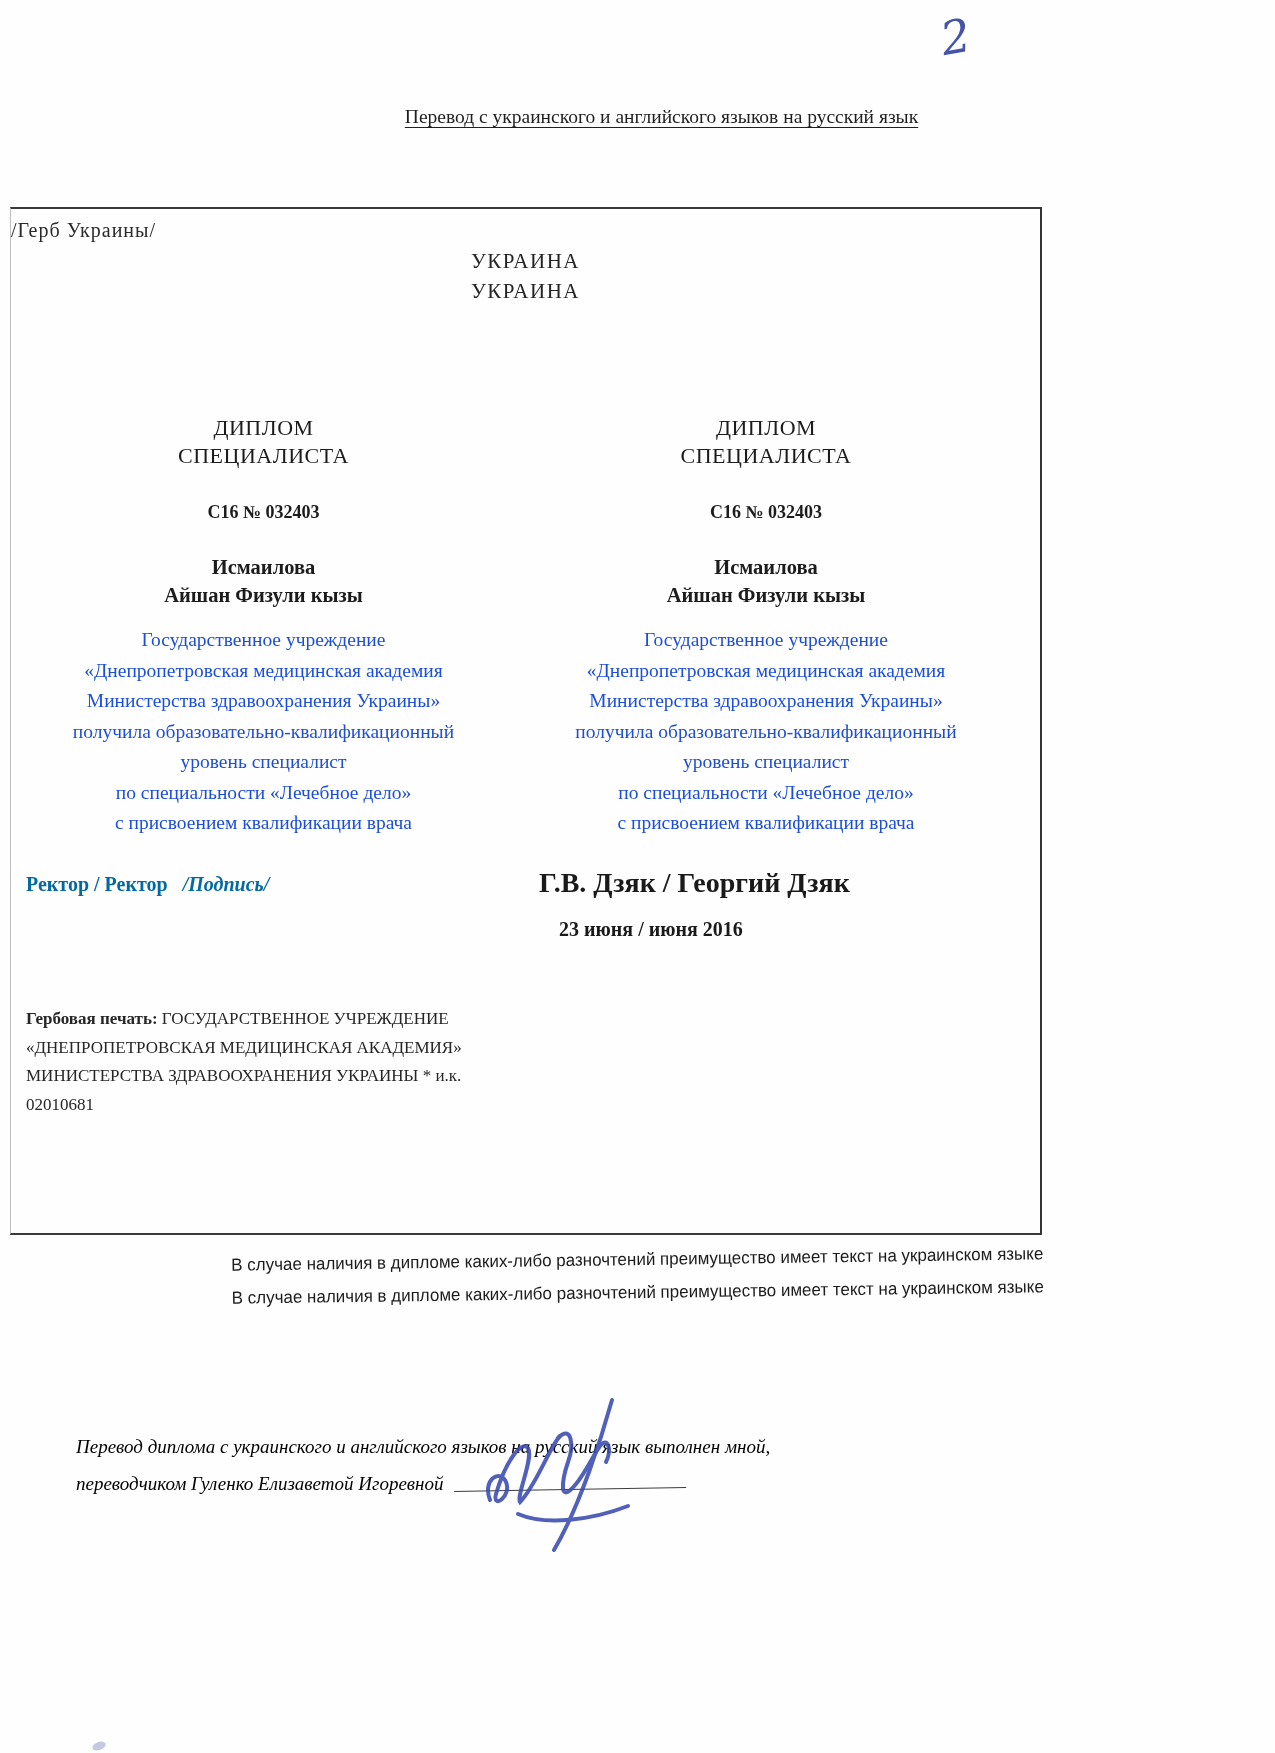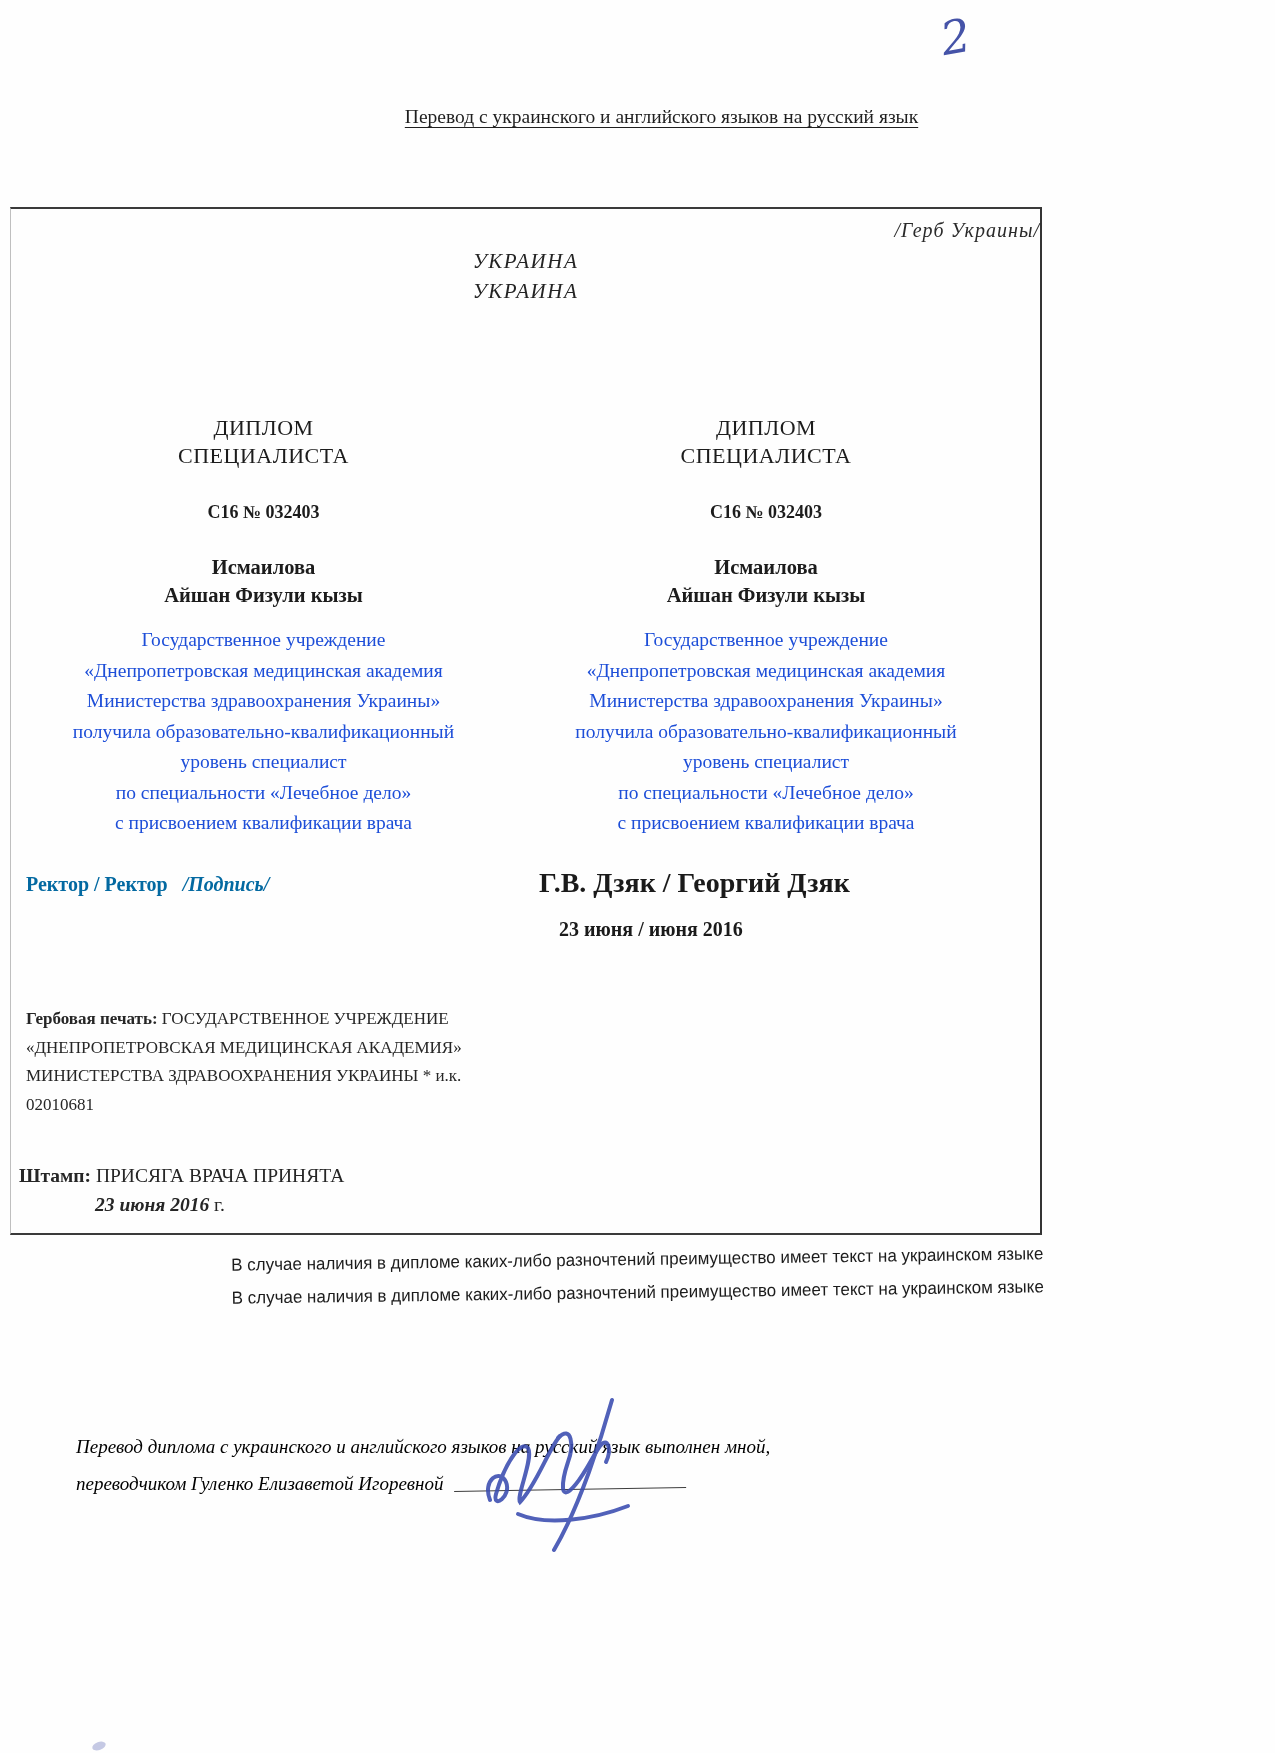--- a/index.html
+++ b/index.html
@@ -38,26 +38,26 @@
     width:1032px; height:1028px;
     border-top:2px solid #3a3a3a;
     border-right:2px solid #343434;
     border-bottom:2px solid #3a3a3a;
     border-left:1px solid #bfbfbf;
     box-sizing:border-box;
   }
 
   .arms-note {
     position:absolute; top:10px; left:0; width:100%;
-    text-align:right; font-style:italic; font-size:20px; color:#2a2a2a;
+    text-align:left; font-size:20px; color:#2a2a2a;
     letter-spacing:1px;
   }
   .country-1, .country-2 {
     position:absolute; left:0; width:100%;
-    text-align:center; font-size:21px; letter-spacing:1.5px; color:#242424;font-style:italic;
+    text-align:center; font-size:21px; letter-spacing:1.5px; color:#242424;
   }
   .country-1 { top:40px; }
   .country-2 { top:70px; }
 
   .cols {
     position:absolute; top:205px; left:0; width:100%;
     display:flex;
   }
   .col { text-align:center; }
   .col-left  { width:505px; }
@@ -196,30 +196,20 @@
     </div>
 
     <div class="dziak-line">Г.В. Дзяк / Георгий Дзяк</div>
     <div class="date-line">23 июня / июня 2016</div>
 
     <div class="seal-block">
       <span class="b">Гербовая печать:</span>
       <span>ГОСУДАРСТВЕННОЕ УЧРЕЖДЕНИЕ «ДНЕПРОПЕТРОВСКАЯ МЕДИЦИНСКАЯ АКАДЕМИЯ» МИНИСТЕРСТВА ЗДРАВООХРАНЕНИЯ УКРАИНЫ * и.к. 02010681</span>
     </div>
 
-    <div class="stamp-block">
-      <div>
-        <span class="b">Штамп:</span>
-        <span>ПРИСЯГА ВРАЧА ПРИНЯТА</span>
-      </div>
-      <div class="stamp-date-line">
-        <span class="stamp-date">23 июня 2016</span>
-        <span>г.</span>
-      </div>
-    </div>
 
   </div>
 
   <div class="disclaimer">
     <div>В случае наличия в дипломе каких-либо разночтений преимущество имеет текст на украинском языке</div>
     <div>В случае наличия в дипломе каких-либо разночтений преимущество имеет текст на украинском языке</div>
   </div>
 
   <div class="translator-note">
     <div>Перевод диплома с украинского и английского языков на русский язык выполнен мной,</div>

